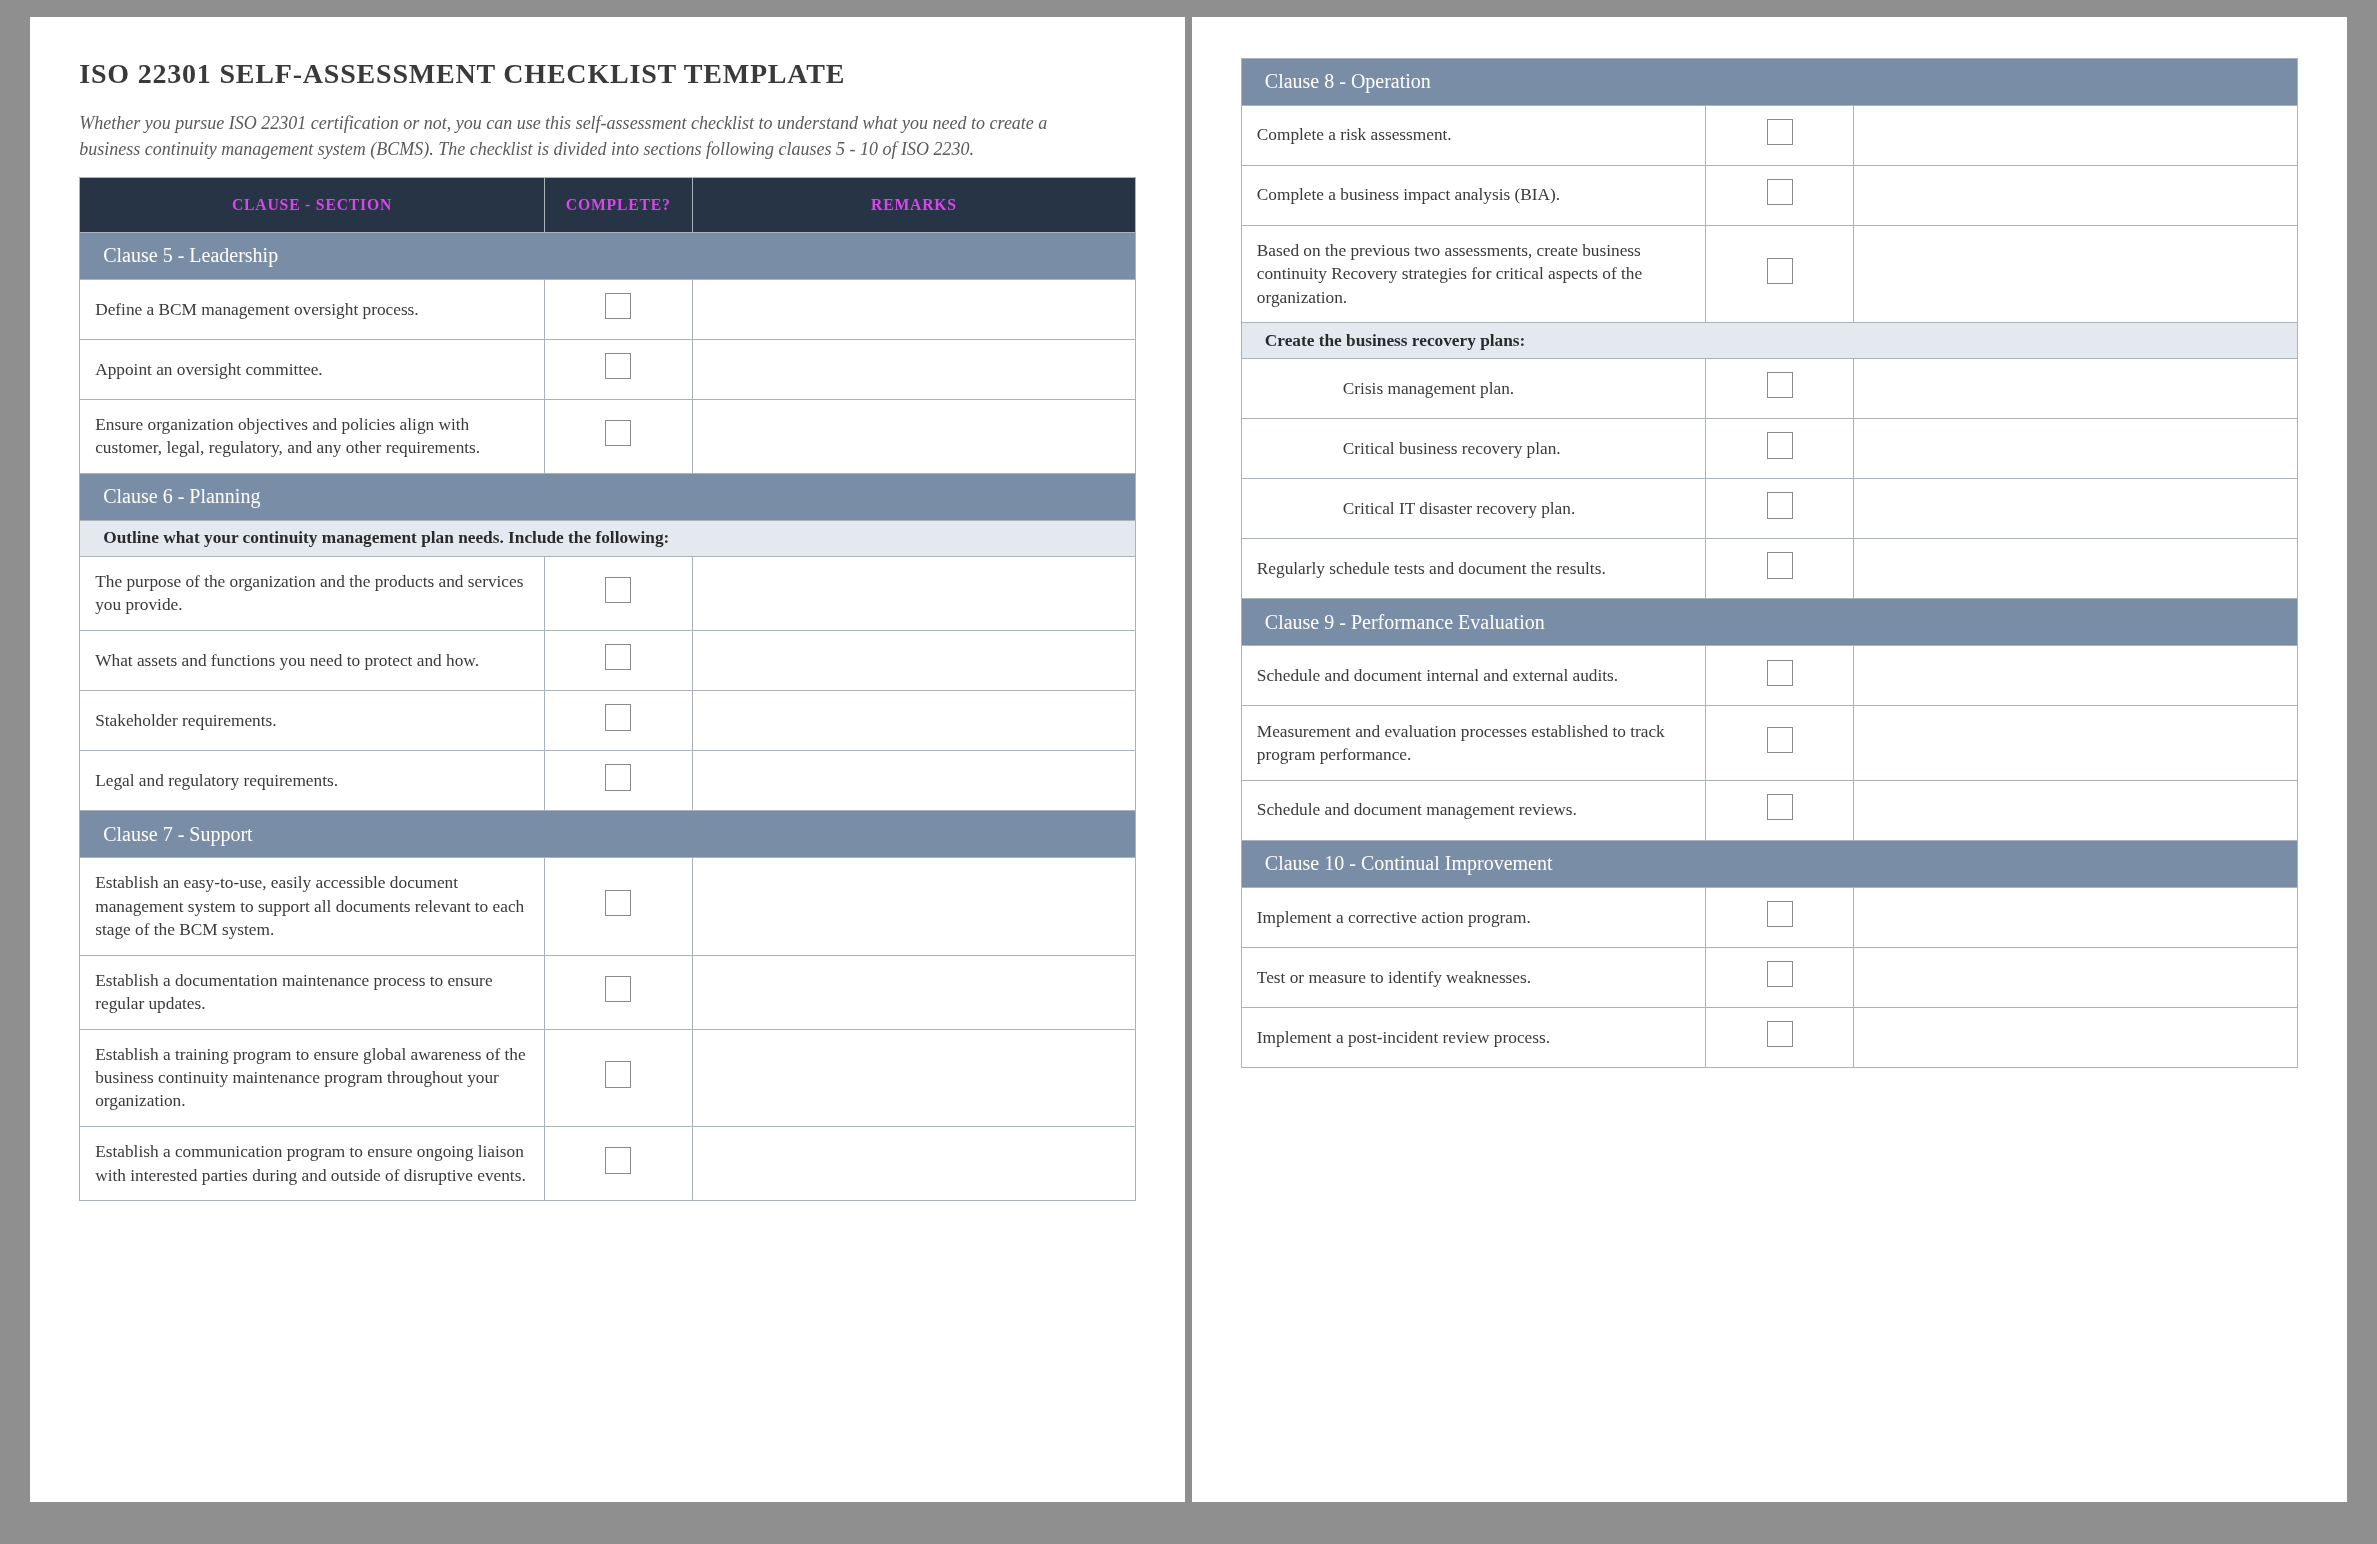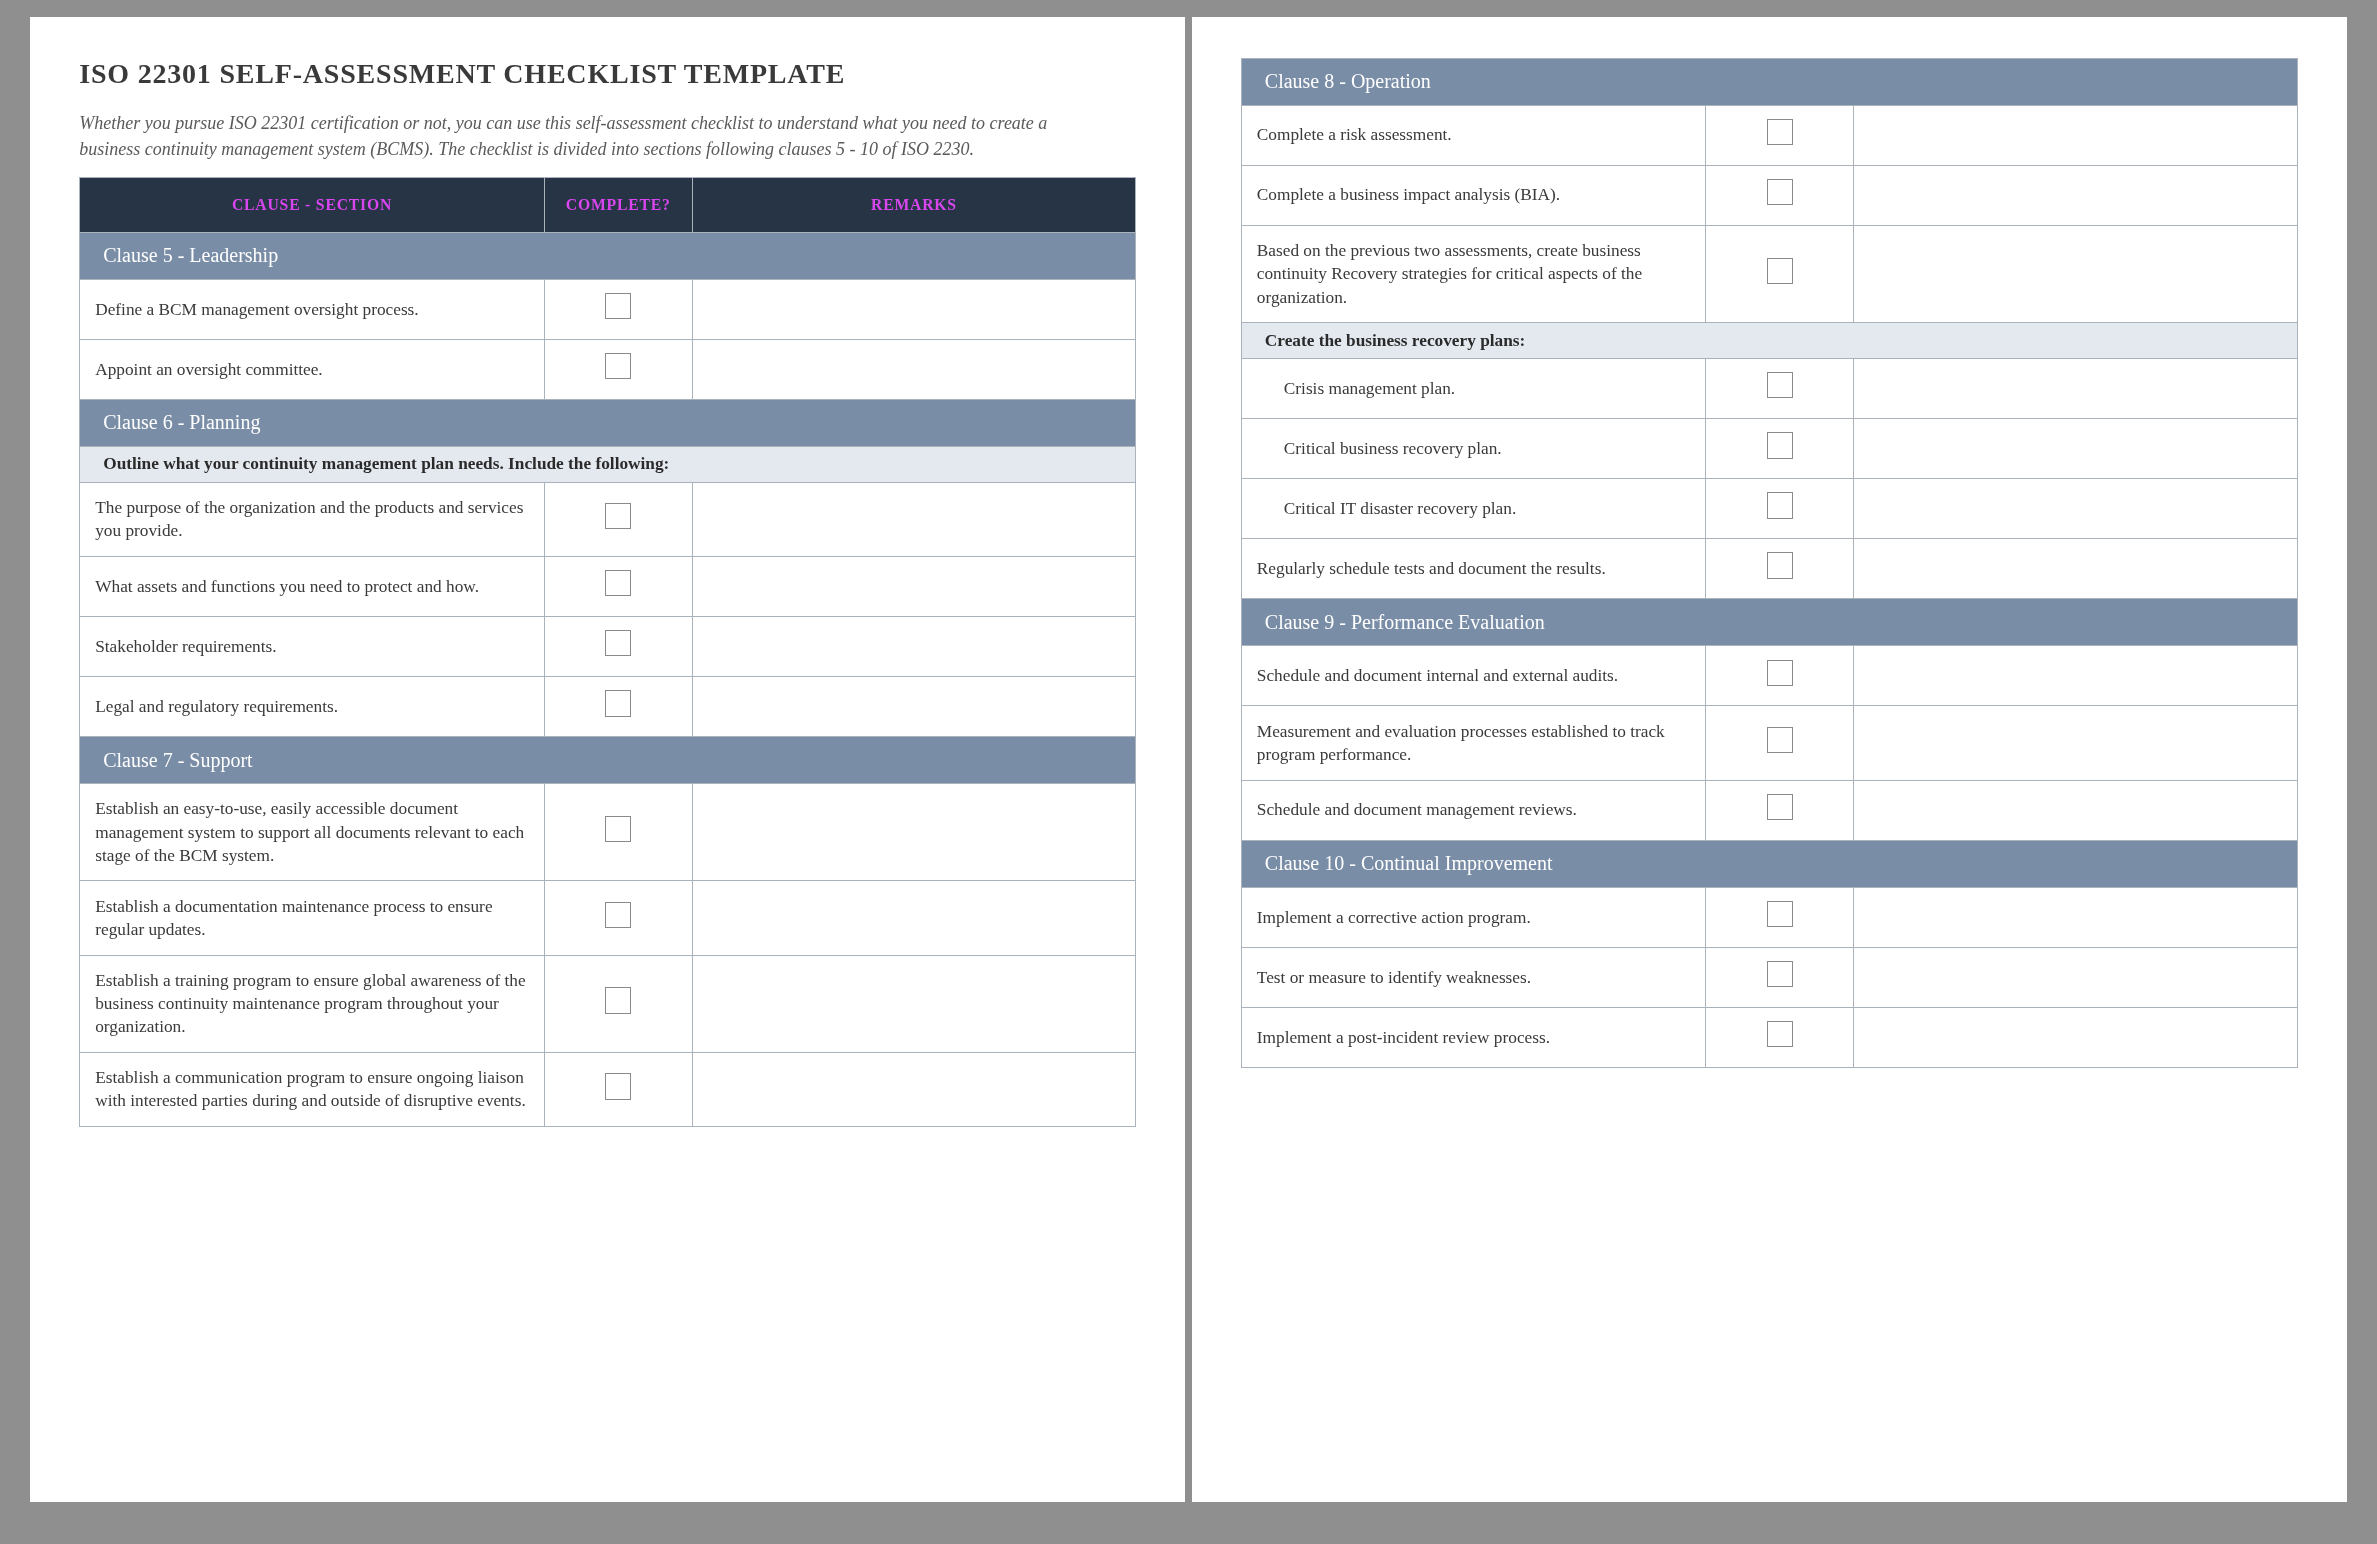--- a/index.html
+++ b/index.html
@@ -70,21 +70,21 @@
     margin-left: 32px;
   }
   .item-row td {
     border: 0.8px solid #aab2bb;
     padding: 13.2px 15px;
     font-size: 17.3px;
     color: #3a3a3a;
     vertical-align: middle;
     line-height: 1.35;
   }
-  .item-row td.indent { padding-left: 42px; }
+  .item-row td.indent { padding-left: 101px; }
   .check-cell { text-align: center; }
   .checkbox {
     display: inline-block;
     width: 26.4px;
     height: 26.4px;
     border: 1.6px solid #8a8a8a;
     background: #fff;
   }
 </style>
 </head>
@@ -107,20 +107,25 @@
       <tr class="clause-header">
           <td colspan="3">Clause 5 - Leadership</td>
         </tr>
       <tr class="item-row">
         <td>Define a BCM management oversight process.</td>
         <td class="check-cell"><span class="checkbox"></span></td>
         <td></td>
       </tr>
       <tr class="item-row">
         <td>Appoint an oversight committee.</td>
+        <td class="check-cell"><span class="checkbox"></span></td>
+        <td></td>
+      </tr>
+      <tr class="item-row">
+        <td>Ensure organization objectives and policies align with customer, legal, regulatory, and any other requirements.</td>
         <td class="check-cell"><span class="checkbox"></span></td>
         <td></td>
       </tr>
 
       <tr class="clause-header">
           <td colspan="3">Clause 6 - Planning</td>
         </tr>
       <tr class="sub-header">
           <td colspan="3">Outline what your continuity management plan needs. Include the following:</td>
         </tr>

